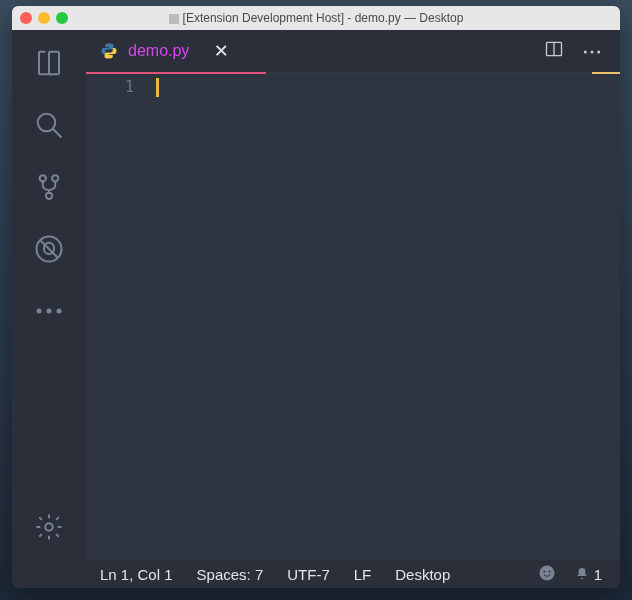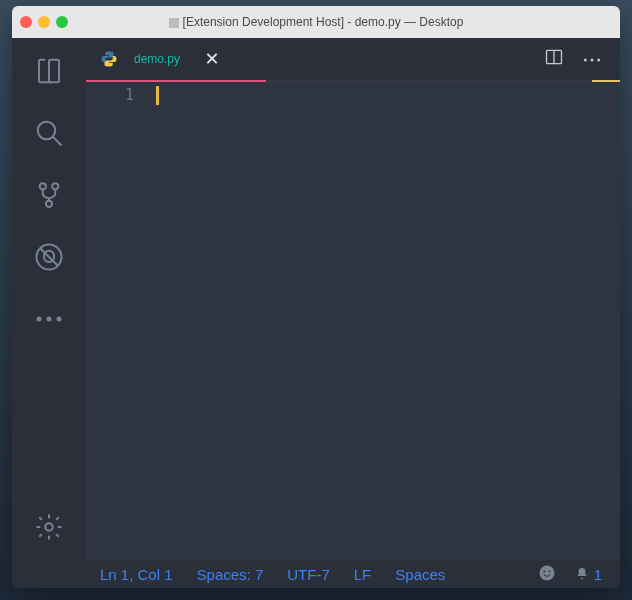--- a/index.html
+++ b/index.html
@@ -18,21 +18,21 @@
     right: 12px;
     bottom: 12px;
     background: #2b2f3a;
     border-radius: 6px;
     box-shadow: 0 8px 30px rgba(0,0,0,0.4);
     display: flex;
     flex-direction: column;
     overflow: hidden;
   }
   .titlebar {
-    height: 32px;
+    height: 24px;
     background: #e7e7e7;
     display: flex;
     align-items: center;
     padding: 0 8px;
     position: relative;
     flex-shrink: 0;
   }
   .traffic-lights {
     display: flex;
     gap: 6px;
@@ -110,23 +110,22 @@
     gap: 10px;
     cursor: pointer;
   }
   .tab-icon {
     width: 18px; height: 18px;
     display: flex;
     align-items: center;
     justify-content: center;
   }
   .tab-label {
-    color: #14b8a6;
-    font-size: 12px;
-    margin-left: 6px;
+    color: #d946ef;
+    font-size: 16px;
   }
   .tab-close {
     width: 16px; height: 16px;
     display: flex;
     align-items: center;
     justify-content: center;
     color: #e6e6e6;
     font-size: 18px;
     margin-left: 14px;
     cursor: pointer;
@@ -185,21 +184,21 @@
     width: 3px;
     height: 19px;
     background: #e7b93e;
   }
   .statusbar {
     height: 28px;
     display: flex;
     align-items: center;
     gap: 24px;
     padding: 0 18px 0 88px;
-    color: #3b82f6;
+    color: #e5e5e5;
     font-size: 15px;
     flex-shrink: 0;
   }
   .statusbar .right {
     margin-left: auto;
     display: flex;
     align-items: center;
     gap: 18px;
   }
   .status-item { cursor: pointer; }
@@ -312,21 +311,21 @@
       </div>
     </div>
 
   </div>
 
   <div class="statusbar">
     <span class="status-item">Ln 1, Col 1</span>
     <span class="status-item">Spaces: 7</span>
     <span class="status-item">UTF-7</span>
     <span class="status-item">LF</span>
-    <span class="status-item">Spaces</span>
+    <span class="status-item">Desktop</span>
     <div class="right">
       <span class="status-item">
         <svg width="18" height="18" viewBox="0 0 24 24" fill="#7a8394">
             <circle cx="12" cy="12" r="10"></circle>
             <circle cx="8.5" cy="10" r="1.3" fill="#2b2f3a"></circle>
             <circle cx="15.5" cy="10" r="1.3" fill="#2b2f3a"></circle>
             <path d="M8 14c1 1.6 2.4 2.4 4 2.4s3-.8 4-2.4" stroke="#2b2f3a" stroke-width="1.5" fill="none"></path>
           </svg>
       </span>
       <span class="status-item bell-badge">

